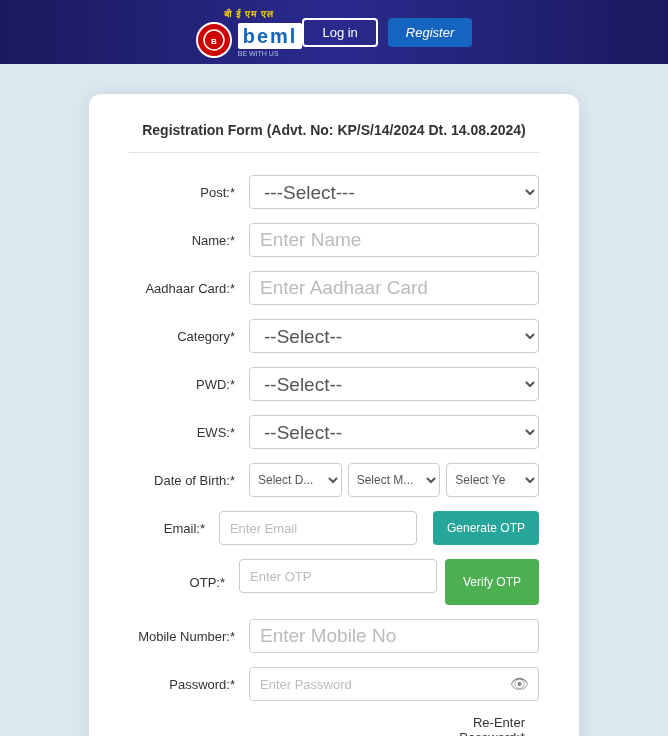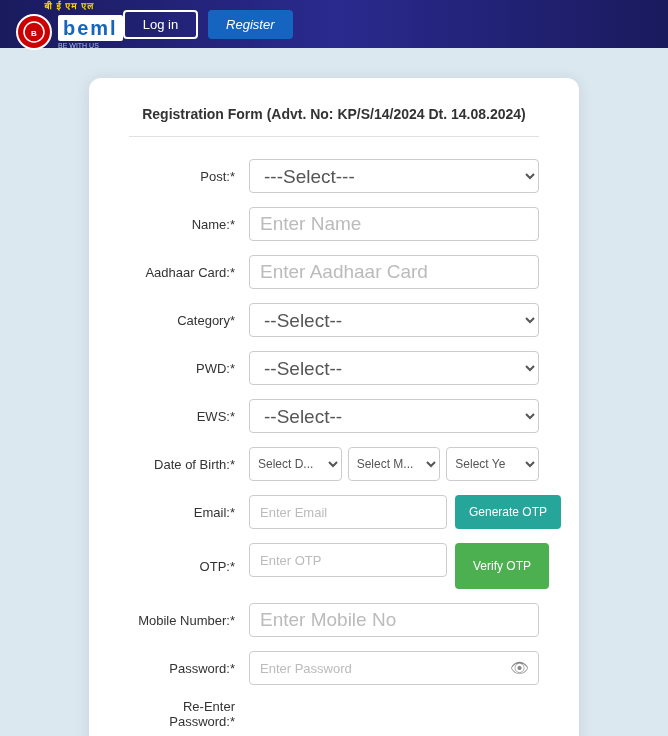--- a/index.html
+++ b/index.html
@@ -6,24 +6,24 @@
     body {
       font-family: Arial, sans-serif;
       background-color: #dce8f0;
       width: 668px;
       min-height: 736px;
     }
 
     
     .header {
       background: linear-gradient(to right, #1a1a5e, #2a2a8e, #1a1a5e);
-      height: 48px;
+      height: 64px;
       display: flex;
       align-items: center;
-      justify-content: flex-start;
+      justify-content: center;
       padding: 0 16px;
     }
     .logo-area {
       display: flex;
       align-items: center;
       gap: 8px;
     }
     .header-buttons {
       display: flex;
       gap: 10px;
@@ -71,20 +71,21 @@
       color: #333;
       margin-bottom: 22px;
       border-bottom: 1px solid #e0e0e0;
       padding-bottom: 14px;
     }
 
     .form-row {
       display: flex;
       align-items: center;
       margin-bottom: 14px;
+      justify-content: flex-end;
     }
     .form-label {
       width: 120px;
       min-width: 120px;
       font-size: 13px;
       color: #333;
       text-align: right;
       padding-right: 14px;
     }
     .form-control {
@@ -118,21 +119,21 @@
       border-radius: 4px;
       padding: 0 4px;
       font-size: 12px;
       color: #555;
       background: #fff;
       outline: none;
     }
 
     .email-row {
       display: flex;
-      gap: 8px;
+      gap: 16px;
       flex: 1;
     }
     .email-row input {
       flex: 1;
       height: 34px;
       border: 1px solid #ccc;
       border-radius: 4px;
       padding: 0 10px;
       font-size: 13px;
       color: #555;

